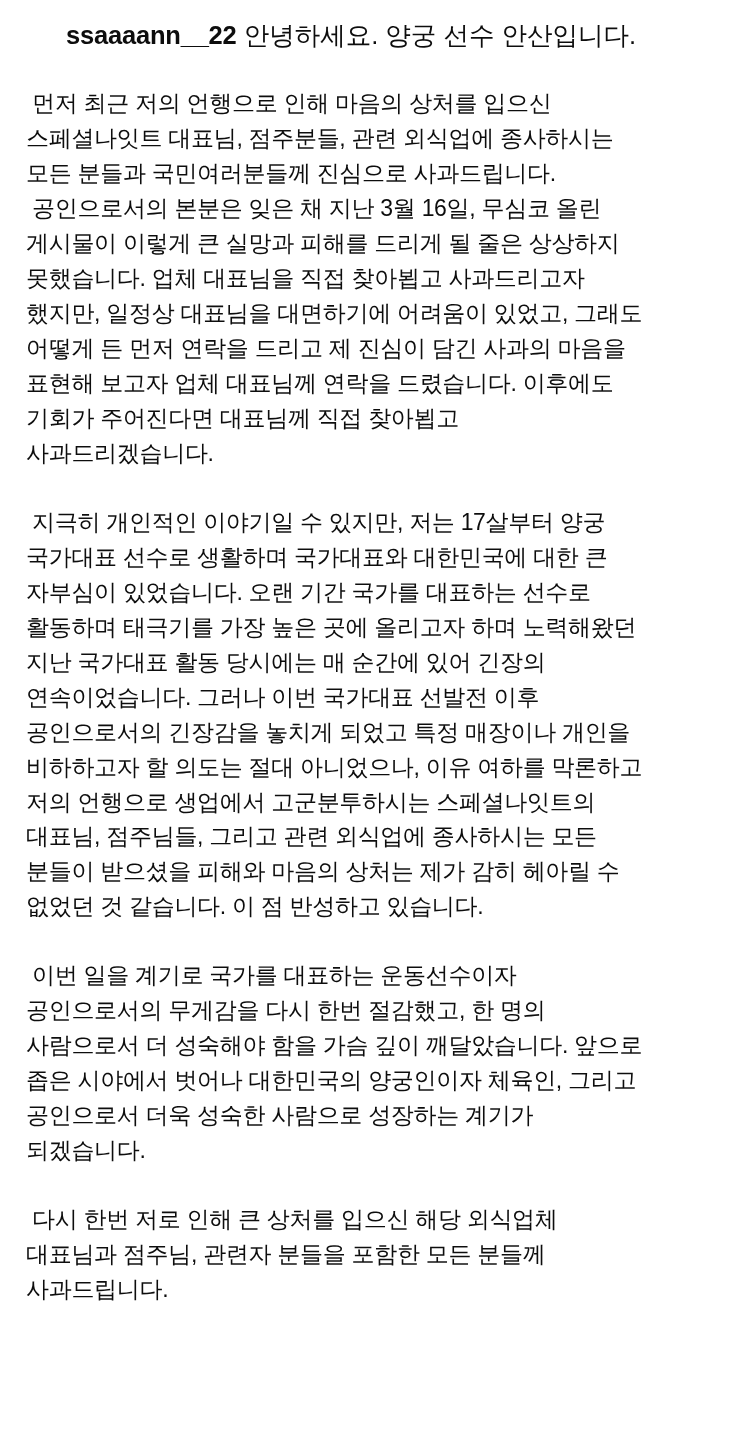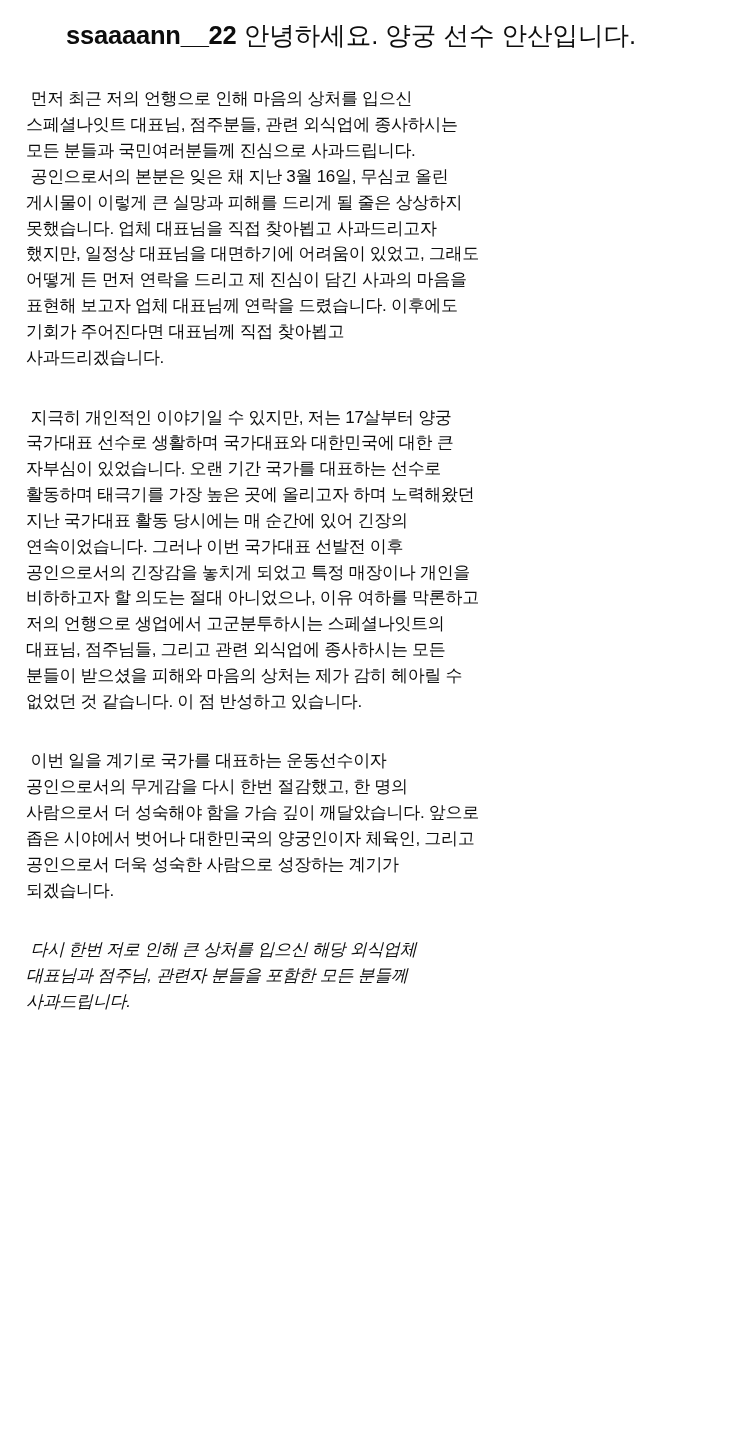--- a/index.html
+++ b/index.html
@@ -27,30 +27,29 @@
   }
   .username {
     font-weight: bold;
     letter-spacing: -0.2px;
     margin-left: 40px;
   }
   .header-text {
     font-weight: normal;
   }
   .para {
-    font-size: 17px;
+    font-size: 23px;
     line-height: 1.52;
     margin: 0 0 34px 0;
     white-space: pre-wrap;
     word-break: keep-all;
     letter-spacing: -0.3px;
   }
   .para:last-child {
     margin-bottom: 9px;
-    font-style: italic;
   }
 </style>
 </head>
 <body>
 
 <div class="post">
 
   <p class="post-header">
     <span class="username">ssaaaann__22</span><span class="header-text"> 안녕하세요. 양궁 선수 안산입니다.</span>
   </p>

